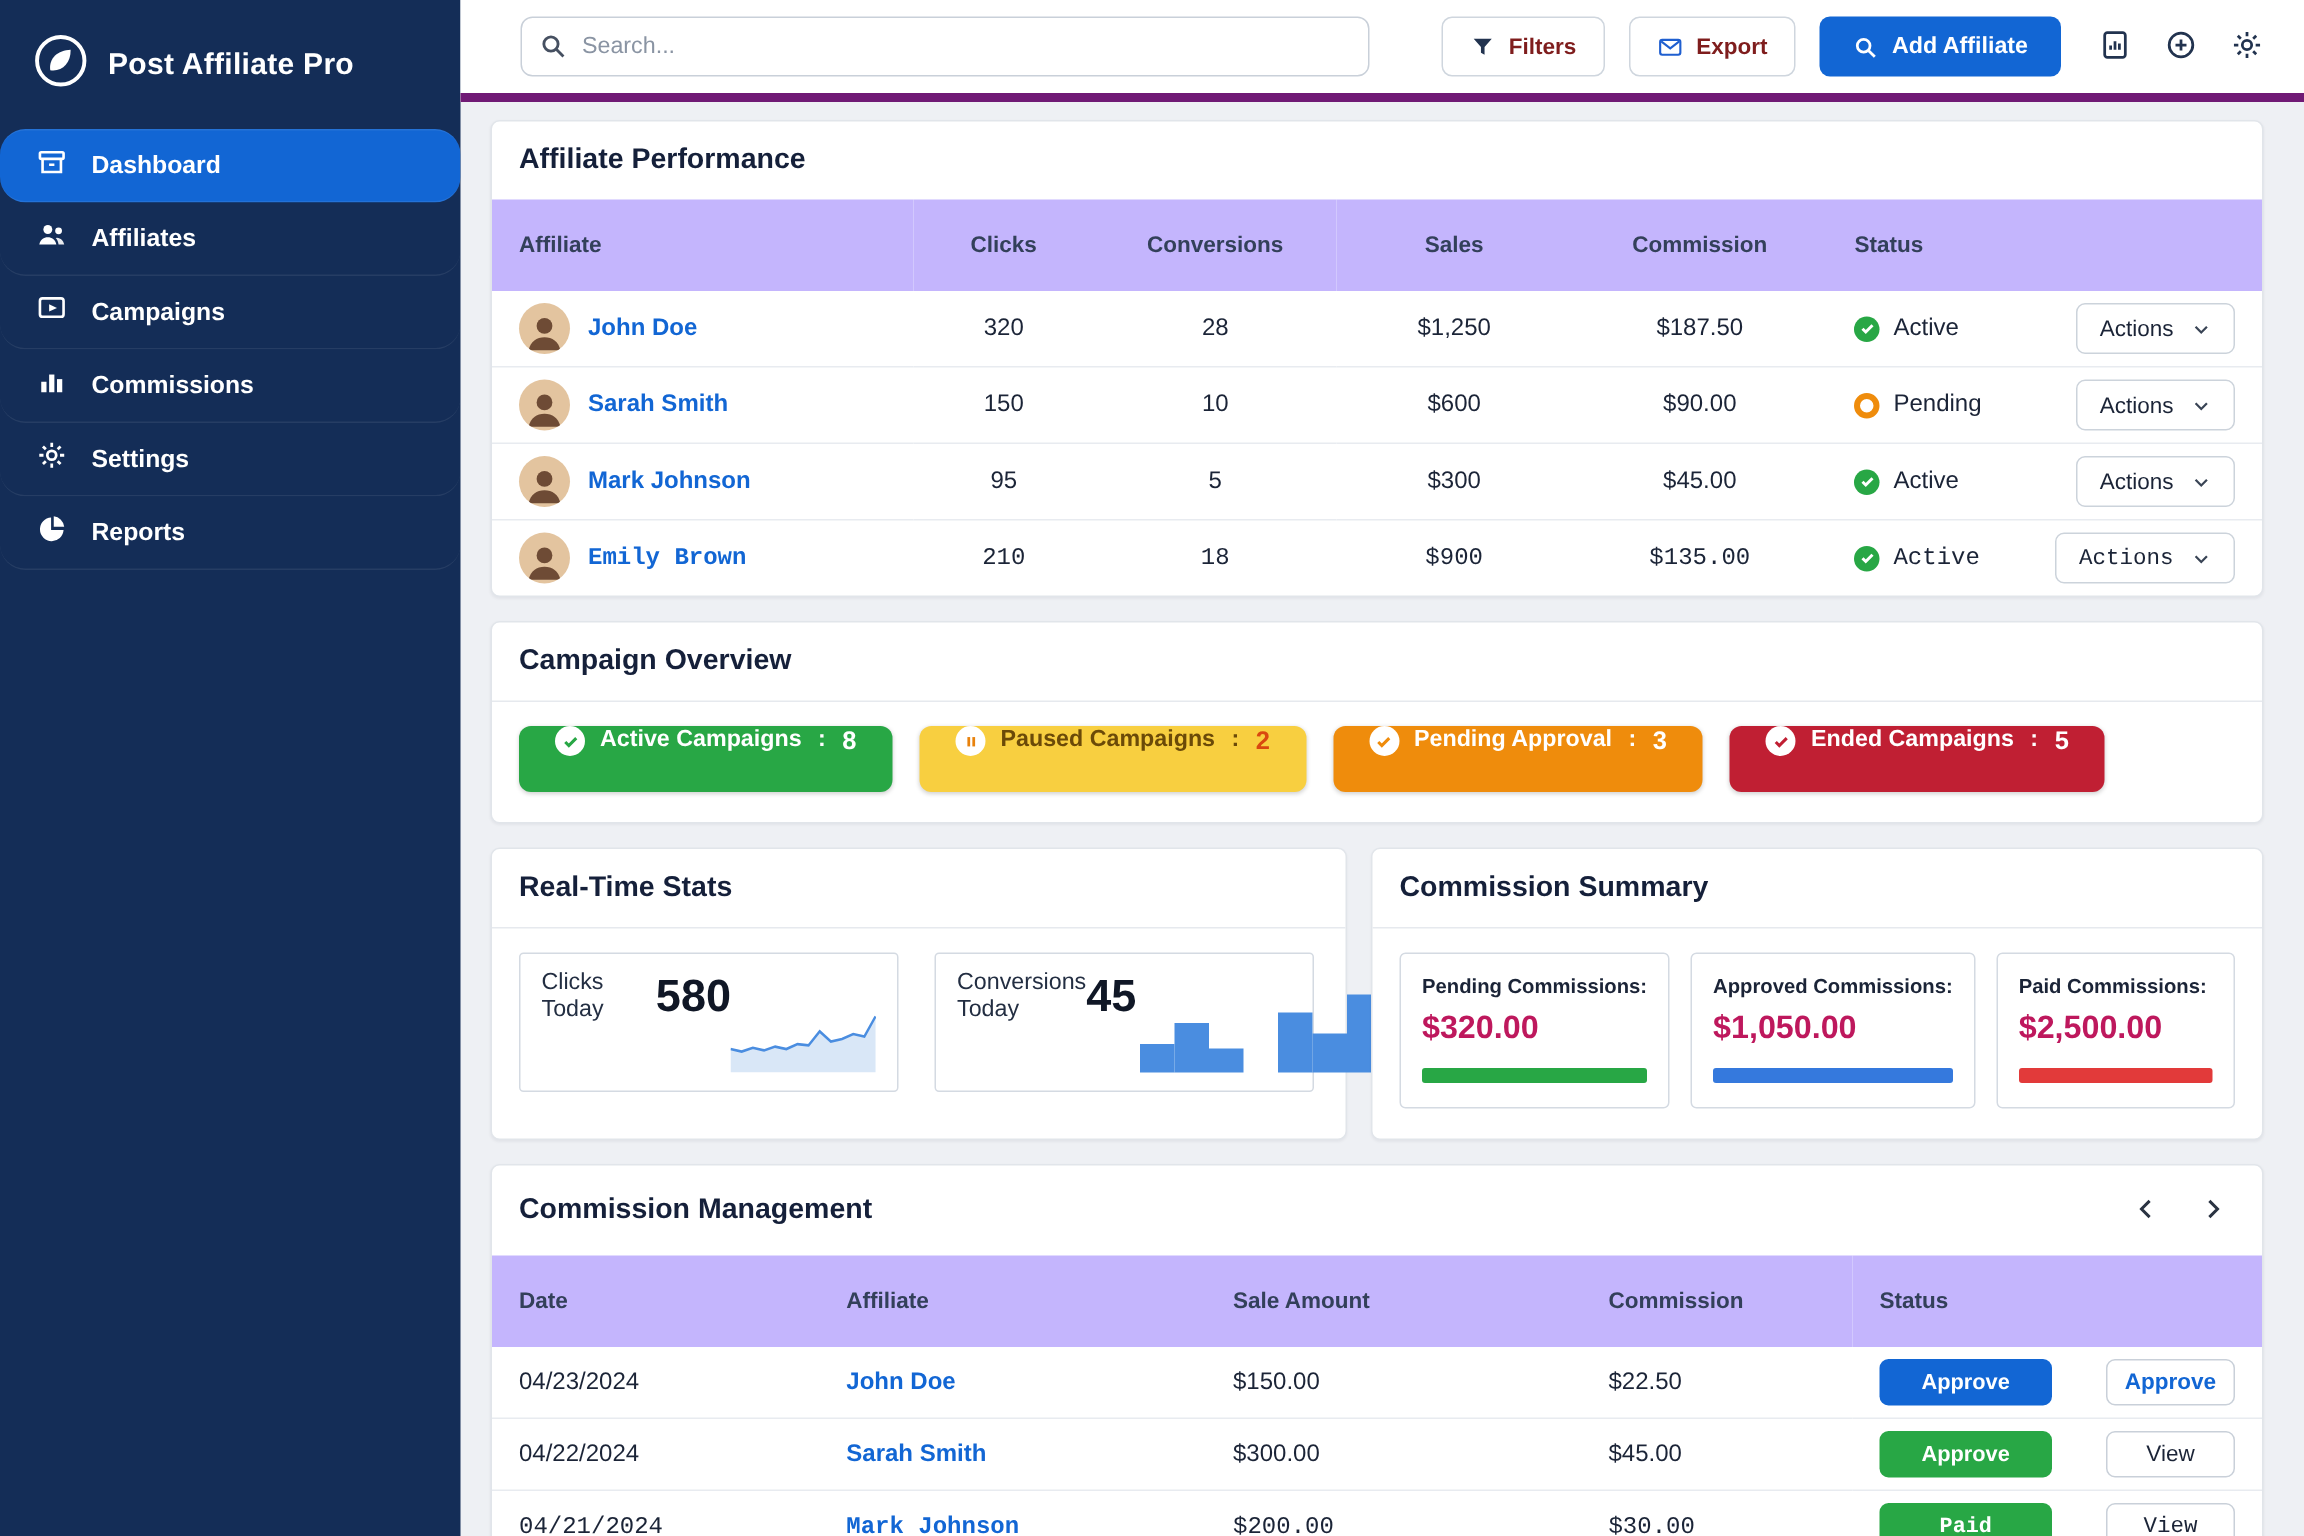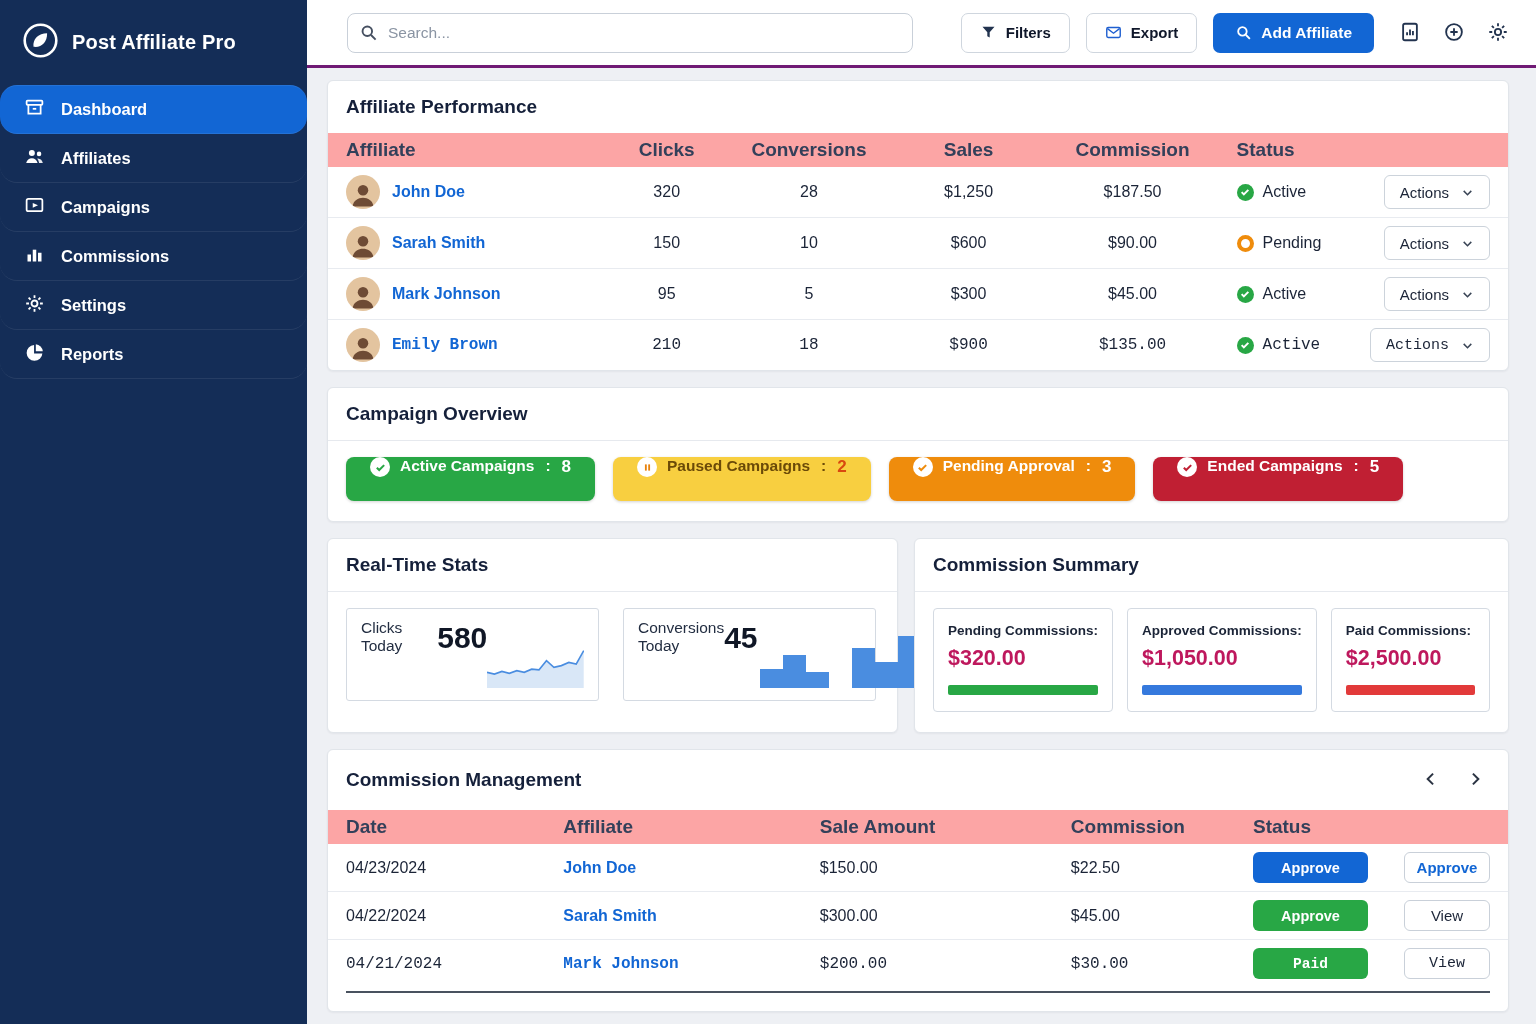--- a/index.html
+++ b/index.html
@@ -15,50 +15,50 @@
   .logo svg { width:37px; height:37px; flex:0 0 37px; }
   .logo-text { font-size:20px; font-weight:700; letter-spacing:.2px; white-space:nowrap; }
   .nav-item { display:flex; align-items:center; gap:16px; height:49px; padding:0 24px;
     font-size:16.5px; font-weight:700; border-bottom:1px solid rgba(255,255,255,.08); cursor:pointer;border-radius:17px; }
   .nav-item:first-child { border-top:1px solid rgba(255,255,255,.08); }
   .nav-item.active { background:#1266d4; }
   .nav-item svg { width:21px; height:21px; flex:0 0 21px; }
 
   
   .main { flex:1; display:flex; flex-direction:column; min-width:0; }
-  .topbar { height:68px; background:#fff; border-bottom:3px solid #701a75;
+  .topbar { height:68px; background:#fff; border-bottom:6px solid #701a75;
     display:flex; align-items:center; padding:0 26px 0 40px; gap:16px; flex:0 0 68px; }
   .search-box { position:relative; flex:0 0 566px; }
   .search-box input { width:100%; height:40px; border:1px solid #c9d0d9; border-radius:8px;
     padding:0 12px 0 40px; font-size:15.5px; color:#1b2437; outline:none; font-family:inherit; }
   .search-box input::placeholder { color:#8a94a3; }
   .search-box .sicon { position:absolute; left:12px; top:10px; width:19px; height:19px; color:#465061; }
   .spacer { flex:1; }
   .btn { display:inline-flex; align-items:center; justify-content:center; gap:9px; height:40px;
     border-radius:7px; font-size:15px; font-weight:600; cursor:pointer; font-family:inherit; white-space:nowrap; }
   .btn svg { width:17px; height:17px; }
-  .btn-outline { background:#fff; border:1px solid #cfd6de; color:#0f172a; padding:0 18px; }
+  .btn-outline { background:#fff; border:1px solid #cfd6de; color:#7f1d1d; padding:0 18px; }
   .btn-outline .funnel { color:#22334f; }
   .btn-outline .mail { color:#1f5fd0; }
   .btn-primary { background:#1266d4; border:none; color:#fff; padding:0 22px; font-weight:700; font-size:15.5px; }
   .topbar-icons { display:flex; align-items:center; gap:20px; margin-left:8px; }
   .icon-btn { width:24px; height:24px; color:#22334f; background:none; border:none; cursor:pointer; padding:0; }
   .icon-btn svg { width:22px; height:22px; }
 
   .content { flex:1; padding:12px 27px 0 20px; overflow:hidden; }
   .card { background:#fff; border:1px solid #e1e5ea; border-radius:6px; margin-bottom:16px;
     box-shadow:0 1px 2px rgba(16,24,40,.05); }
   .card-title-row { display:flex; align-items:center; justify-content:space-between; padding:15px 18px; }
   .card-title { font-size:19px; font-weight:700; color:#15203a; }
   .card-head-b { border-bottom:1px solid #e6e9ee; }
 
   
   table { width:100%; border-collapse:collapse; }
-  thead th { background:#fca5a5; font-size:19px; font-weight:700; color:#33405a;
-    padding:6px 18px; text-align:left; white-space:nowrap; }
+  thead th { background:#c4b5fd; font-size:15px; font-weight:700; color:#33405a;
+    padding:22px 18px; text-align:left; white-space:nowrap; }
   tbody td { padding:8px 18px; border-bottom:1px solid #e8ebf0; font-size:16px; color:#1b2437; vertical-align:middle; }
   tbody tr:last-child td { border-bottom:none;font-family:Liberation Mono, monospace; }
   .col-c { text-align:center; }
   .col-r { text-align:right; }
 
   .aff-cell { display:flex; align-items:center; gap:12px; }
   .avatar { width:34px; height:34px; border-radius:50%; background:#e3c49f; overflow:hidden;
     flex:0 0 34px; display:flex; align-items:flex-end; justify-content:center; }
   .avatar svg { width:30px; height:30px; }
   .name-link { color:#1266d4; font-weight:700; font-size:16px; cursor:pointer; }

